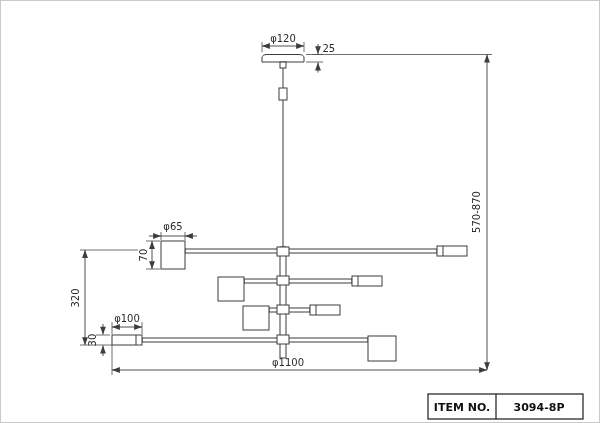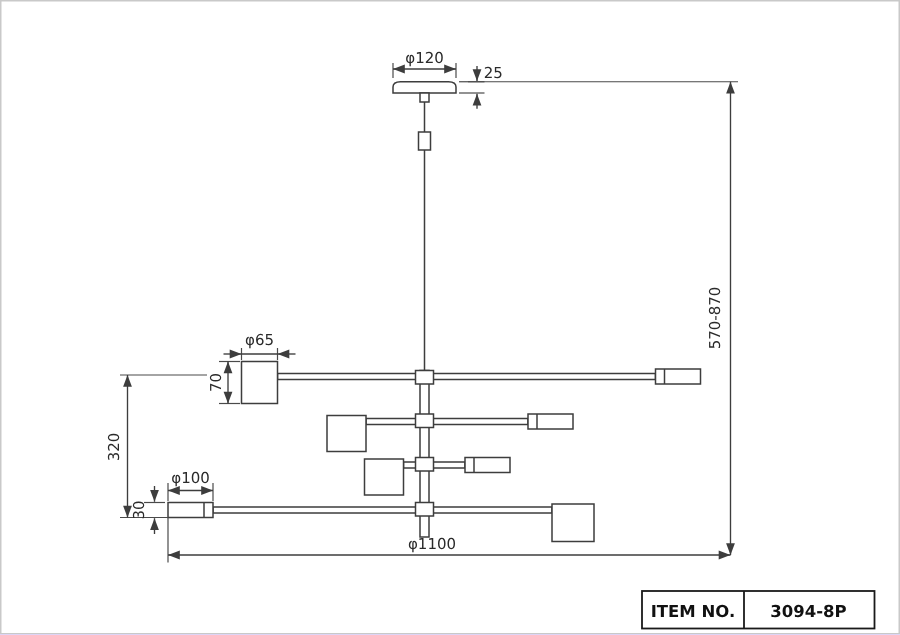--- a/index.html
+++ b/index.html
@@ -1,20 +1,20 @@
 <!DOCTYPE html>
 <html><head>
 <meta charset="utf-8">
 <style>
   html, body { margin: 0; padding: 0; background: #ffffff; }
   .canvas {
     position: relative;
     width: 600px;
     height: 423px;
-    background: #8b5cf6;
+    background: #84cc16;
     font-family: "DejaVu Sans", sans-serif;
     overflow: hidden;
   }
   svg { display: block; }
   text {
     font-family: "DejaVu Sans", sans-serif;
     fill: #2b2b2b;
     font-size: 10px;
   }
   .tbl-text {

